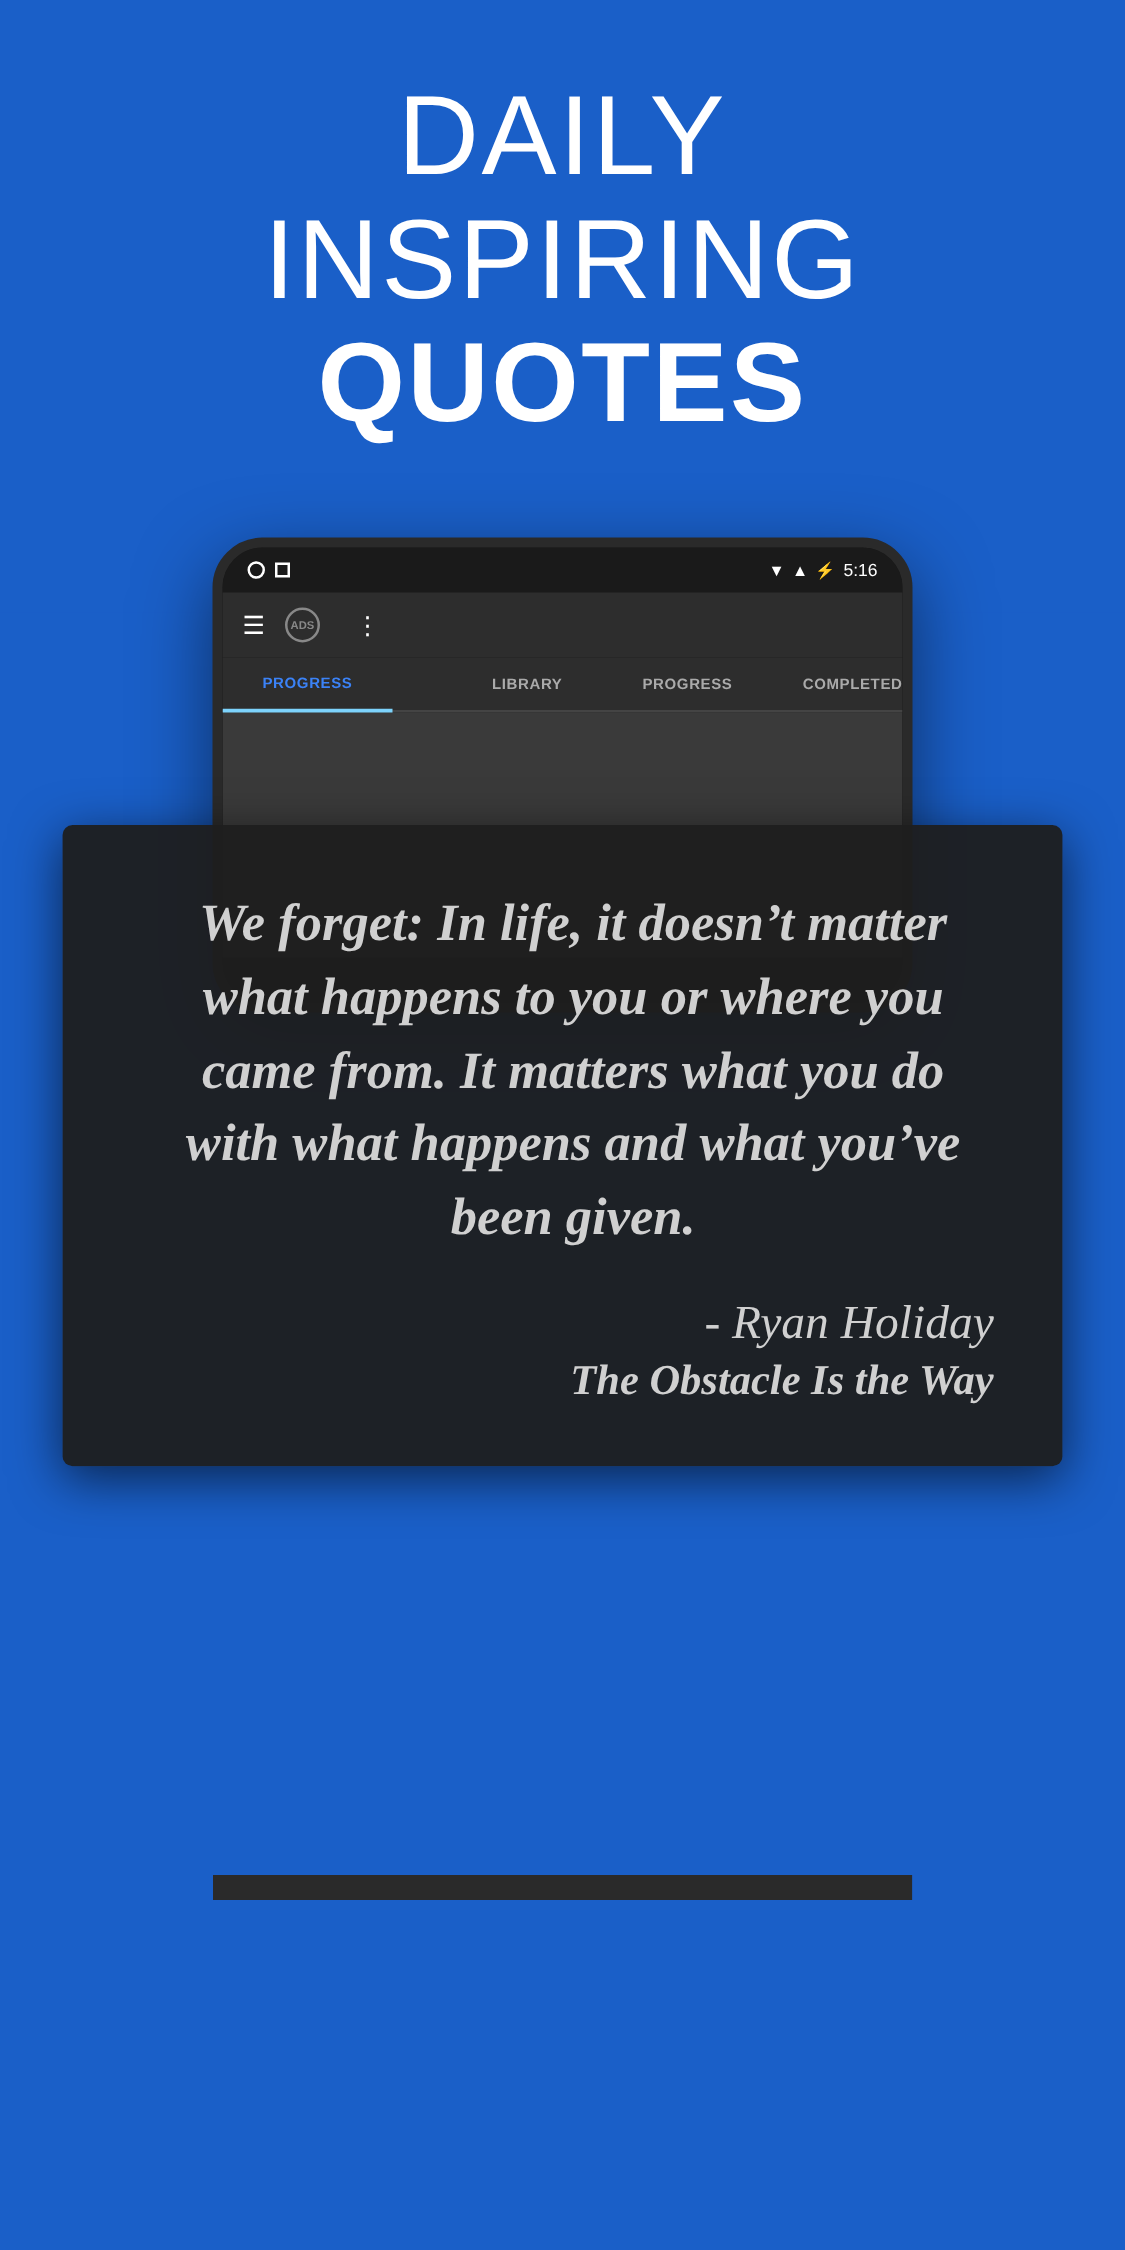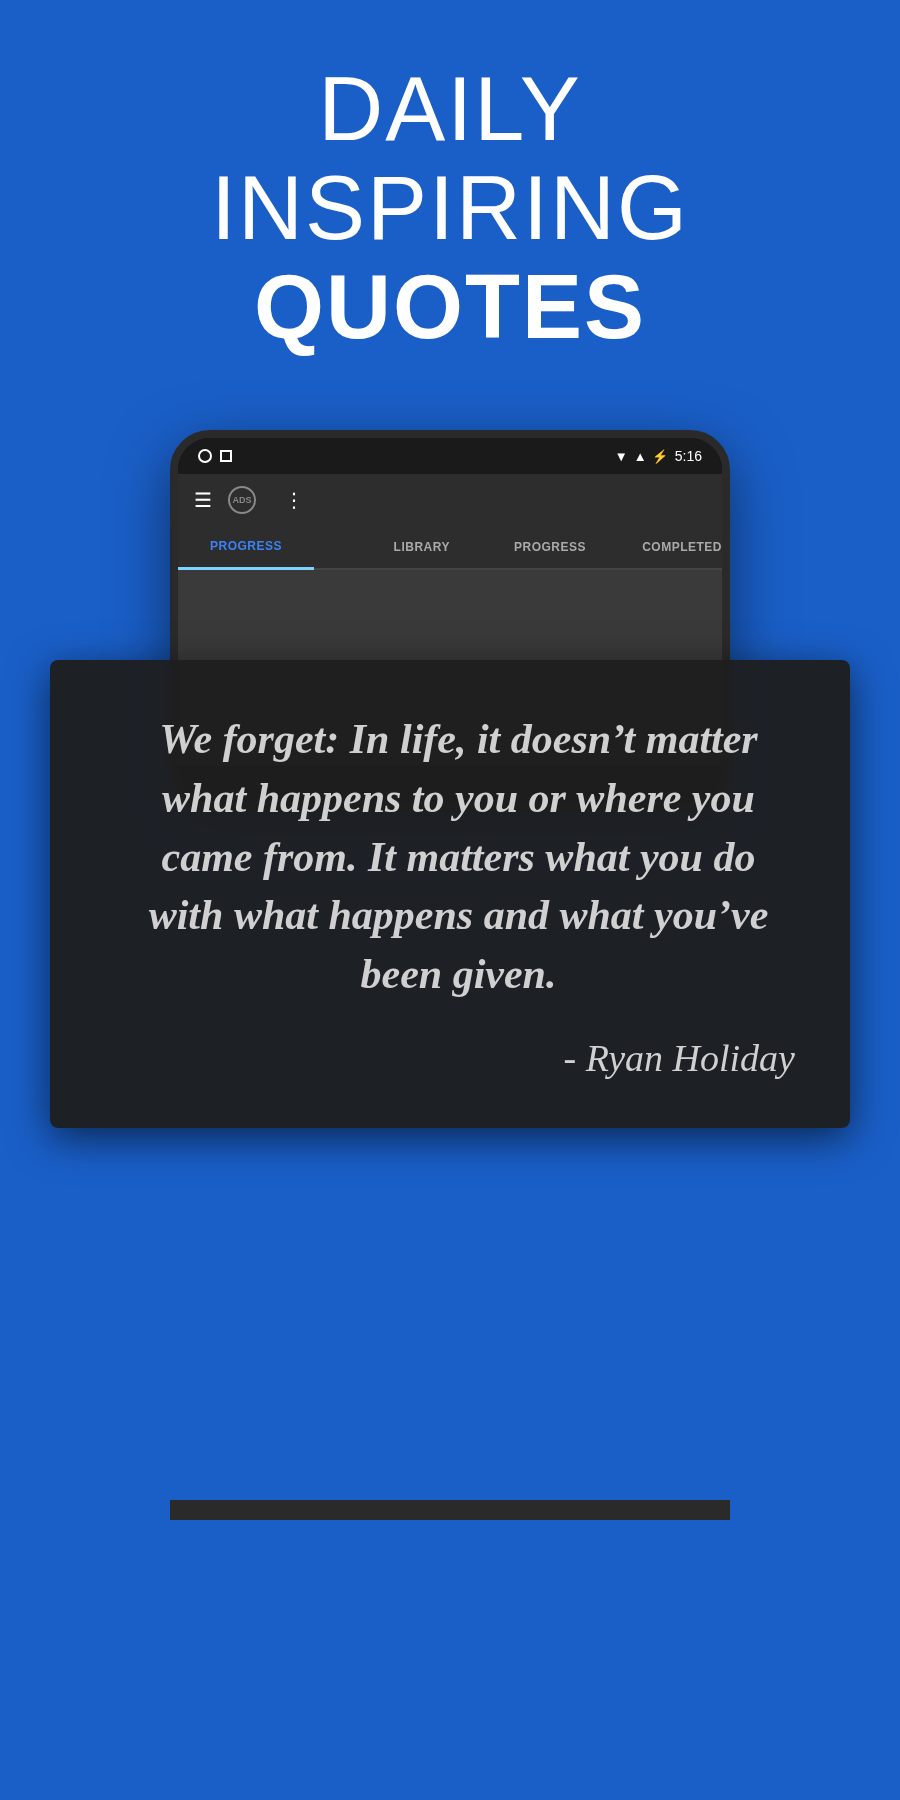--- a/index.html
+++ b/index.html
@@ -309,17 +309,18 @@
       </div>
     </div>
 
     <div class="phone-bottom"></div>
   </div>
 </div>
 
 <div class="quote-card">
   <p class="quote-text">We forget: In life, it doesn’t matter what happens to you or where you came from. It matters what you do with what happens and what you’ve been given.</p>
   <p class="quote-author">- Ryan Holiday</p>
+  <p class="quote-book">The Obstacle Is the Way</p>
 </div>
 
 <div class="phone-bottom-part"></div>
 
 <div class="bottom-section"></div>
 
 </body></html>

